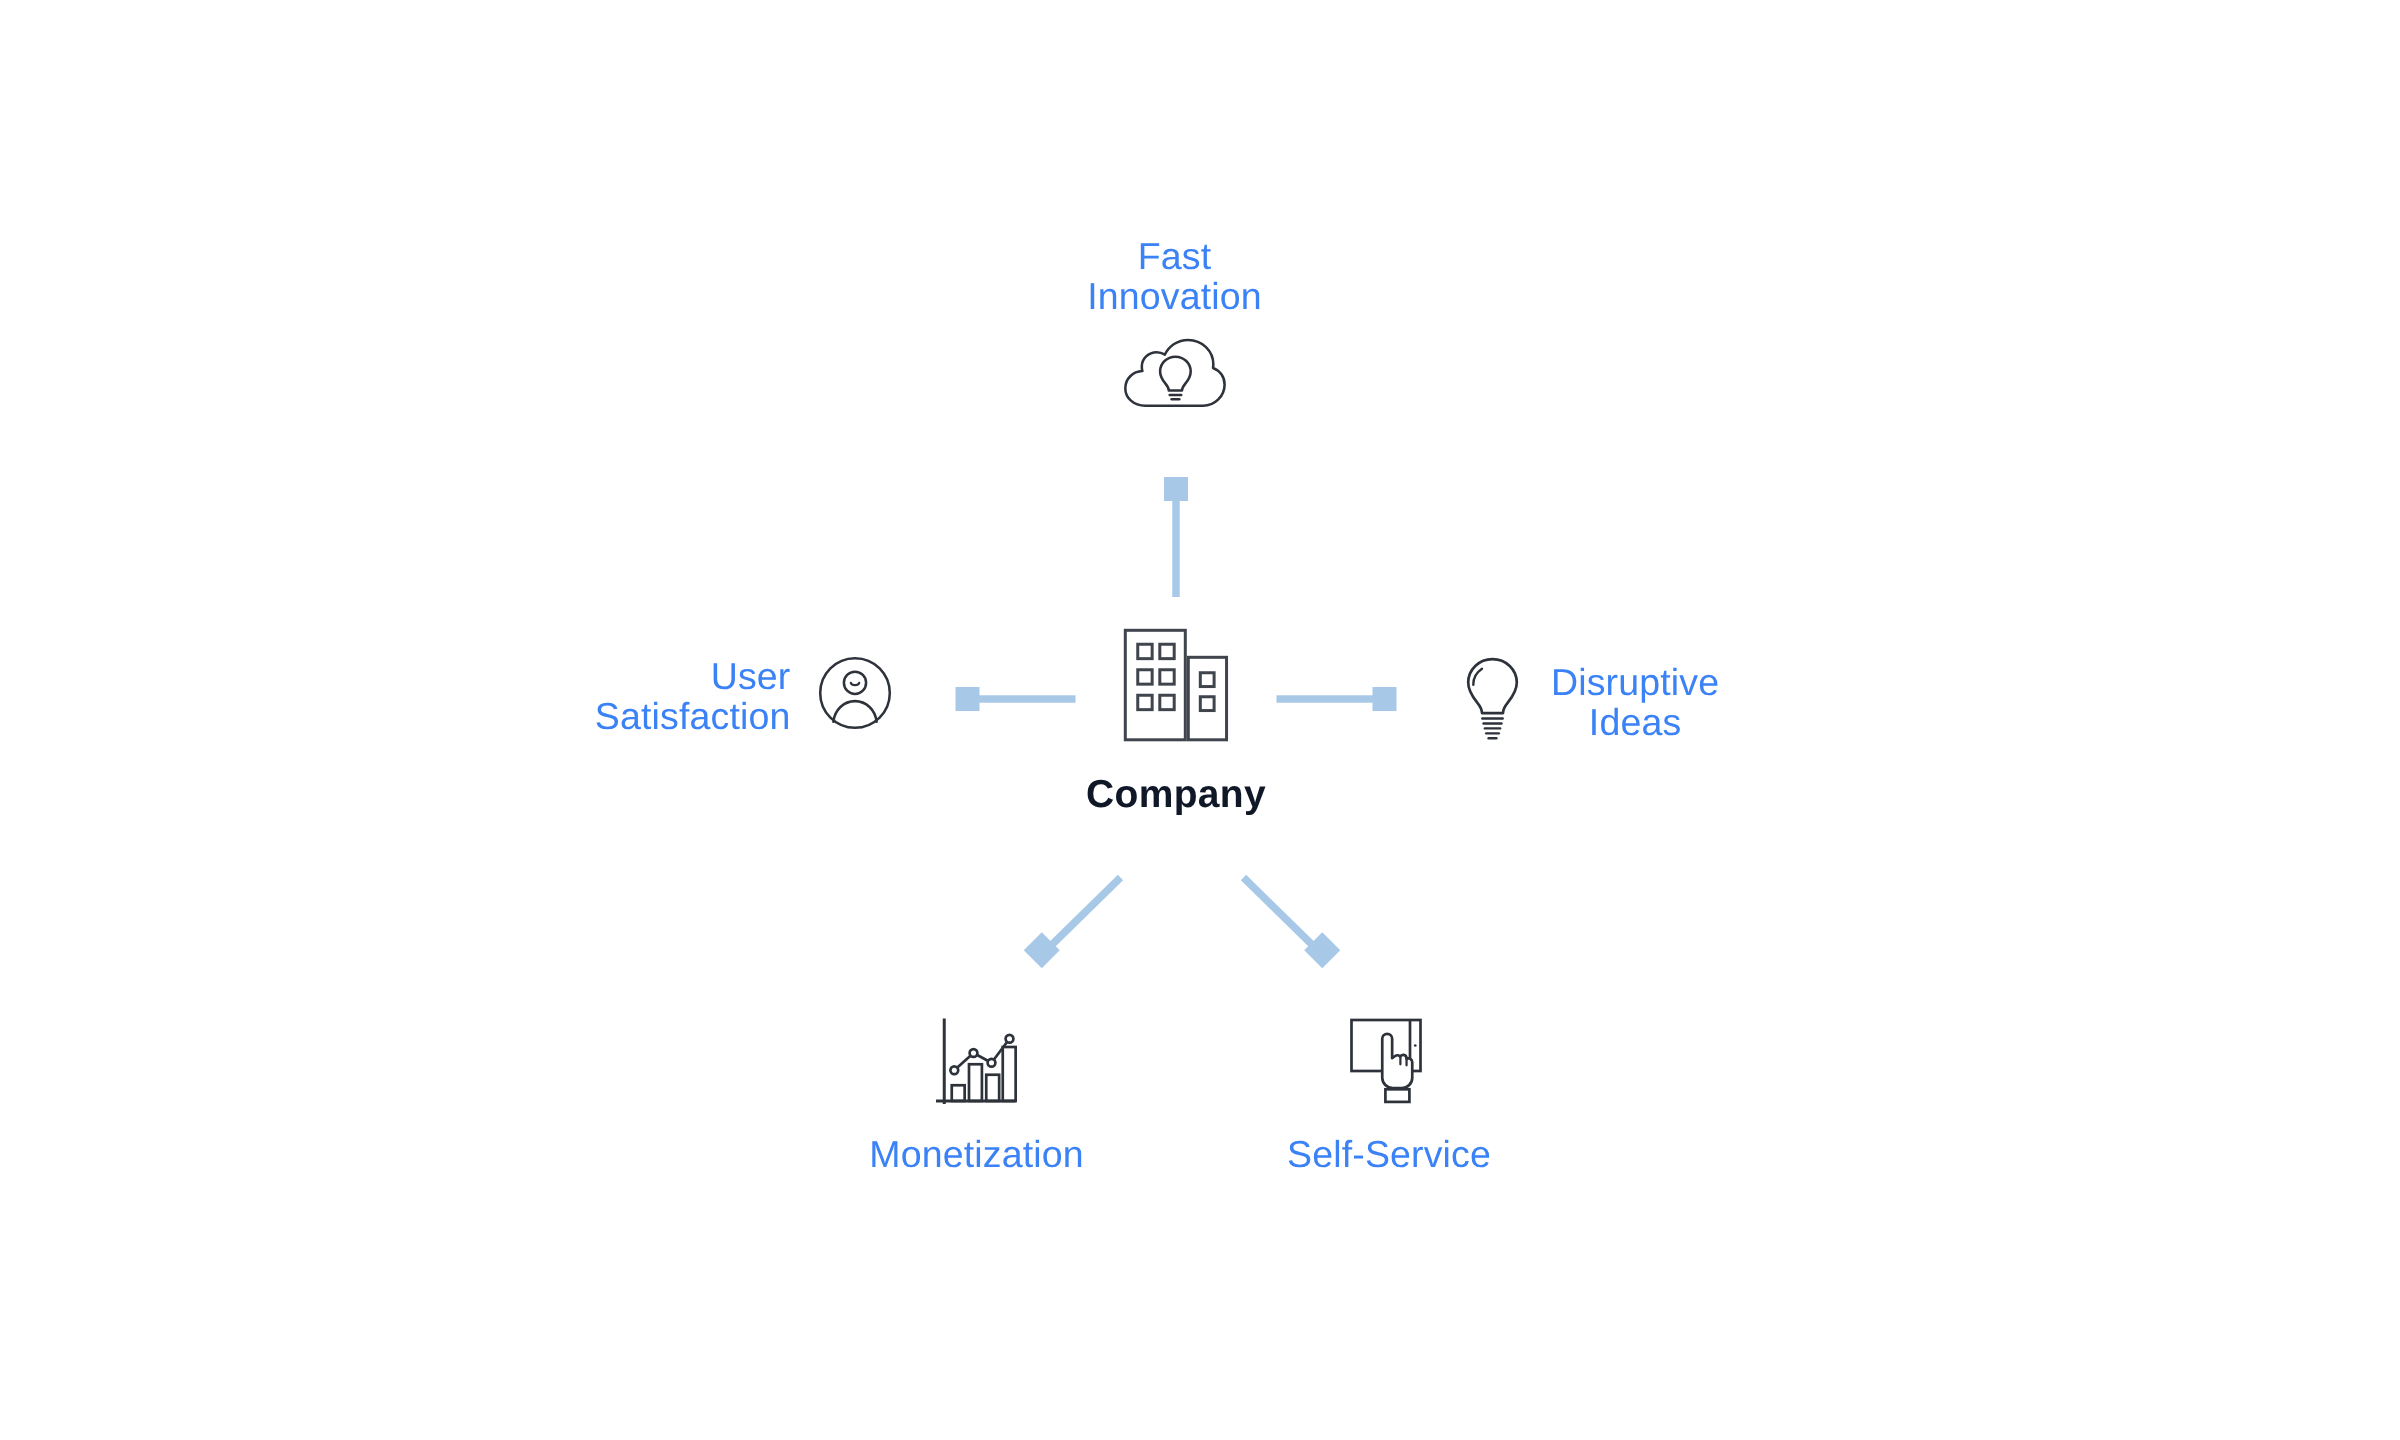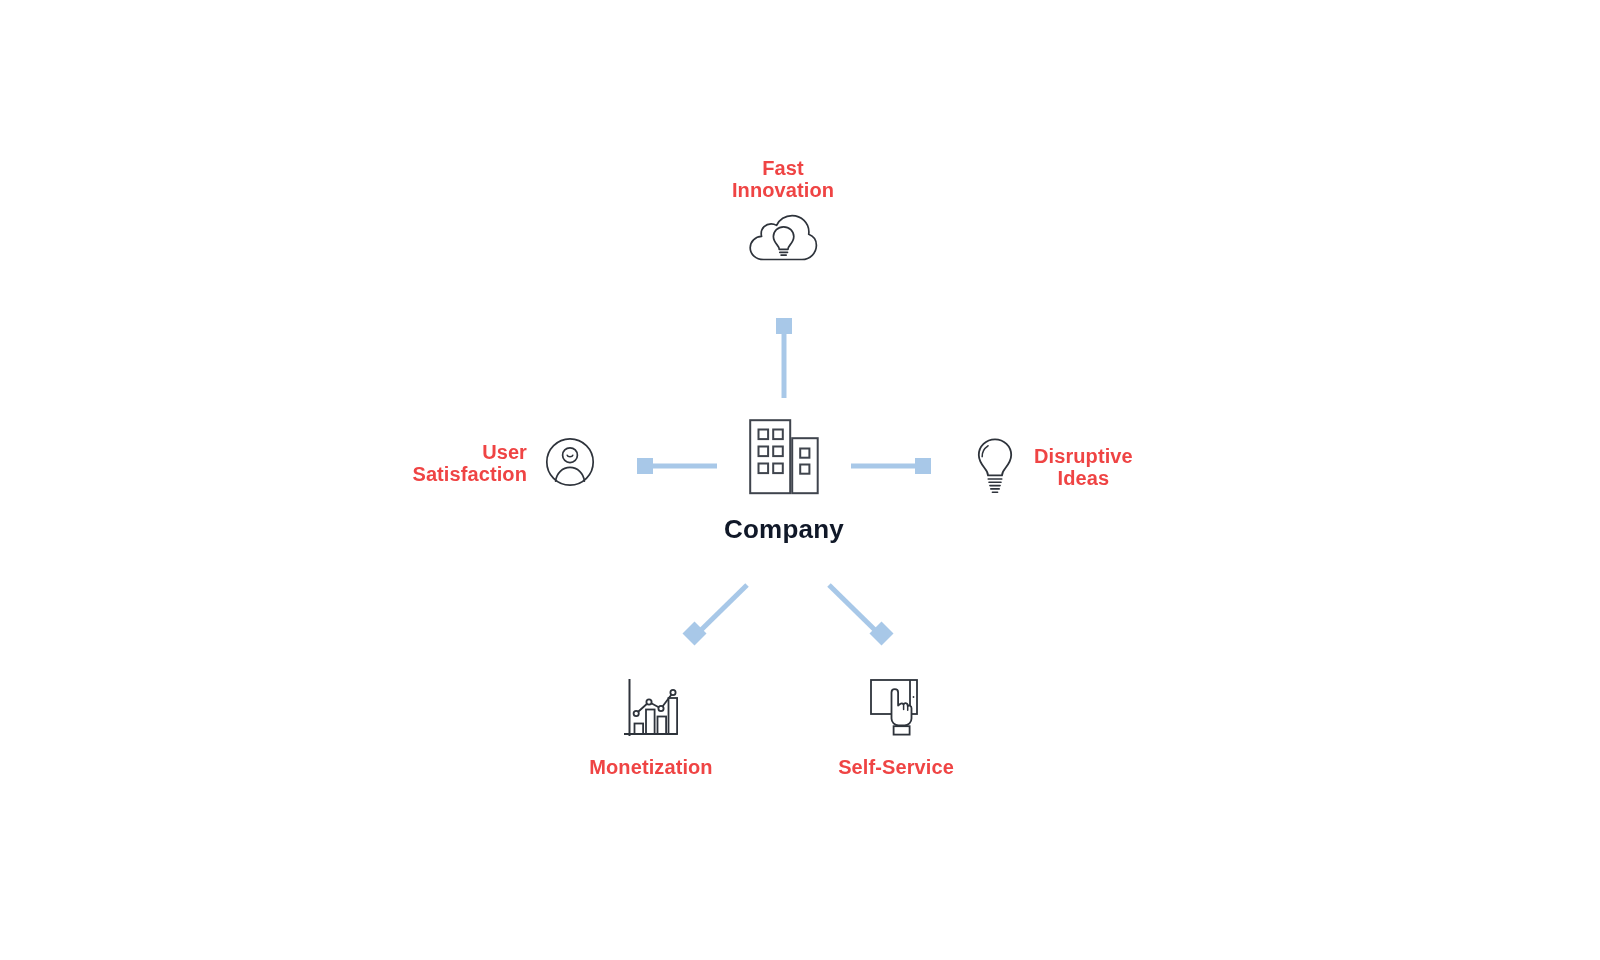--- a/index.html
+++ b/index.html
@@ -20,24 +20,24 @@
     left: 0;
     top: 0;
     width: 1600px;
     height: 960px;
   }
   .node {
     position: absolute;
   }
   
   .node-label {
-    color: #ef4444;
-    font-size: 20px;
+    color: #3b82f6;
+    font-size: 25px;
     line-height: 1.08;
-    font-weight: 700;
+    font-weight: 400;
     letter-spacing: 0.1px;
     white-space: pre-line;
   }
   .label-center-bold {
     color: #101828;
     font-size: 26px;
     font-weight: bold;
     letter-spacing: 0.2px;
     text-align: center;
   }
@@ -102,21 +102,21 @@
     justify-content: center;
     height: 62px;
     align-items: flex-end;
   }
   #node-monetization .node-label {
     text-align: center;
     margin-top: 17px;
   }
   
   #node-self-service {
-    left: 776px;
+    left: 806px;
     top: 678px;
     width: 240px;
     text-align: center;
   }
   #node-self-service .icon-wrap {
     display: flex;
     justify-content: center;
     height: 62px;
     align-items: flex-end;
   }

